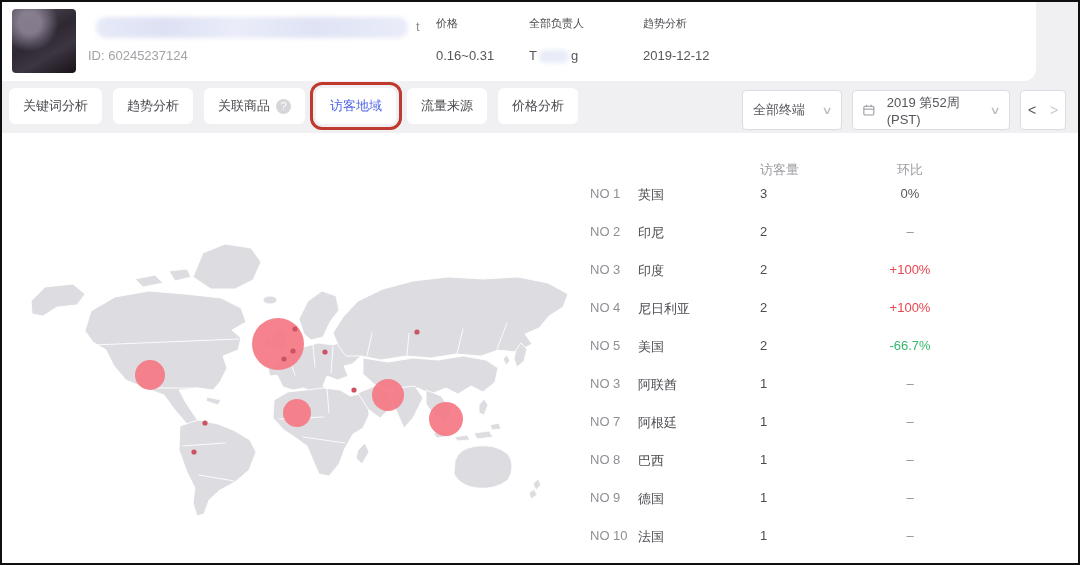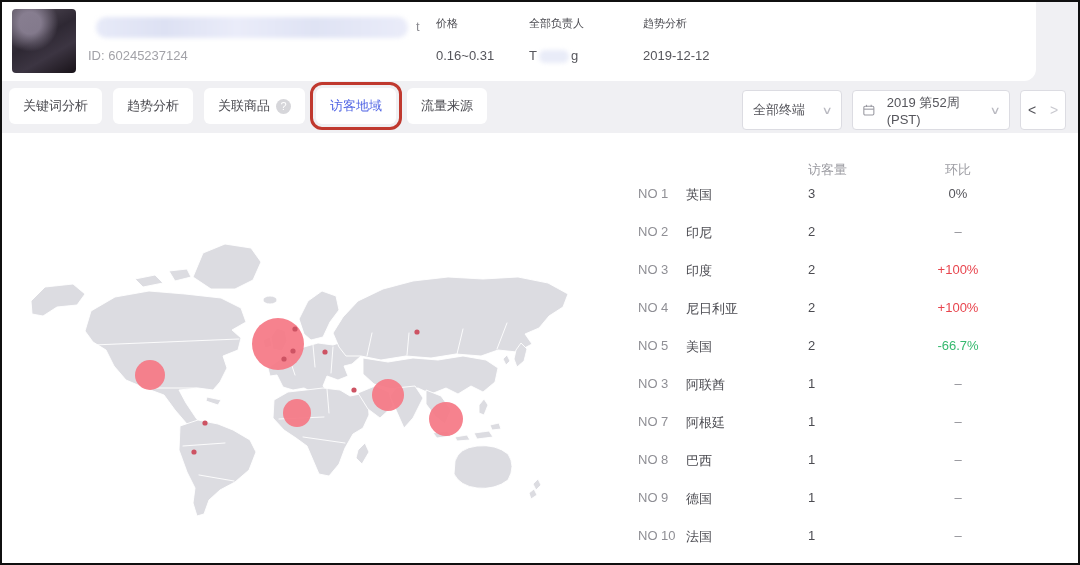--- a/index.html
+++ b/index.html
@@ -69,21 +69,21 @@
   .content { position:absolute; left:0; top:131px; width:1076px; height:430px; background:#fff; }
 
   
   .map-wrap { position:absolute; left:25px; top:104px; width:550px; height:300px; }
   .land   { fill:#dcdce1; stroke:#ffffff; stroke-width:0.9; stroke-linejoin:round; }
   .border { fill:none; stroke:#ffffff; stroke-width:0.9; stroke-linecap:round; }
   .bubble { fill:#f57784; fill-opacity:0.92; }
   .dot    { fill:#cd5363; }
 
   
-  .rank-table { position:absolute; left:636px; top:19px; width:436px; }
+  .rank-table { position:absolute; left:588px; top:19px; width:436px; }
   .thead { position:relative; height:34px; font-size:13px; color:#9c9ca2; }
   .th-visitors { position:absolute; left:170px; top:9px; }
   .th-change   { position:absolute; left:270px; top:9px; width:100px; text-align:center; }
   .trow { position:relative; height:38px; display:flex; font-size:13px; }
   .rank    { width:48px; color:#8f8f95; }
   .country { width:122px; color:#4c4c52; }
   .visitors{ position:absolute; left:170px; color:#4c4c52; }
   .change  { position:absolute; left:270px; width:100px; text-align:center; color:#55555b; }
   .change[data-variant="none"]    { color:#8f8f95; }
   .change[data-variant="up"]      { color:#e8454e; }
@@ -124,20 +124,23 @@
     </div>
   <div class="tab" data-state="normal">
       <span>关联商品</span>
       <span class="help-badge">?</span>
     </div>
   <div class="tab annotated" data-state="active">
       <span>访客地域</span>
     </div>
   <div class="tab" data-state="normal">
       <span>流量来源</span>
+    </div>
+  <div class="tab" data-state="normal">
+      <span>价格分析</span>
     </div>
 </nav>
 
 <div class="controls">
   <div class="ctrl select">
     <span>全部终端</span>
     <span class="chevron">∨</span>
   </div>
   <div class="ctrl datepicker">
     <svg width="14" height="14" viewBox="0 0 14 14">

